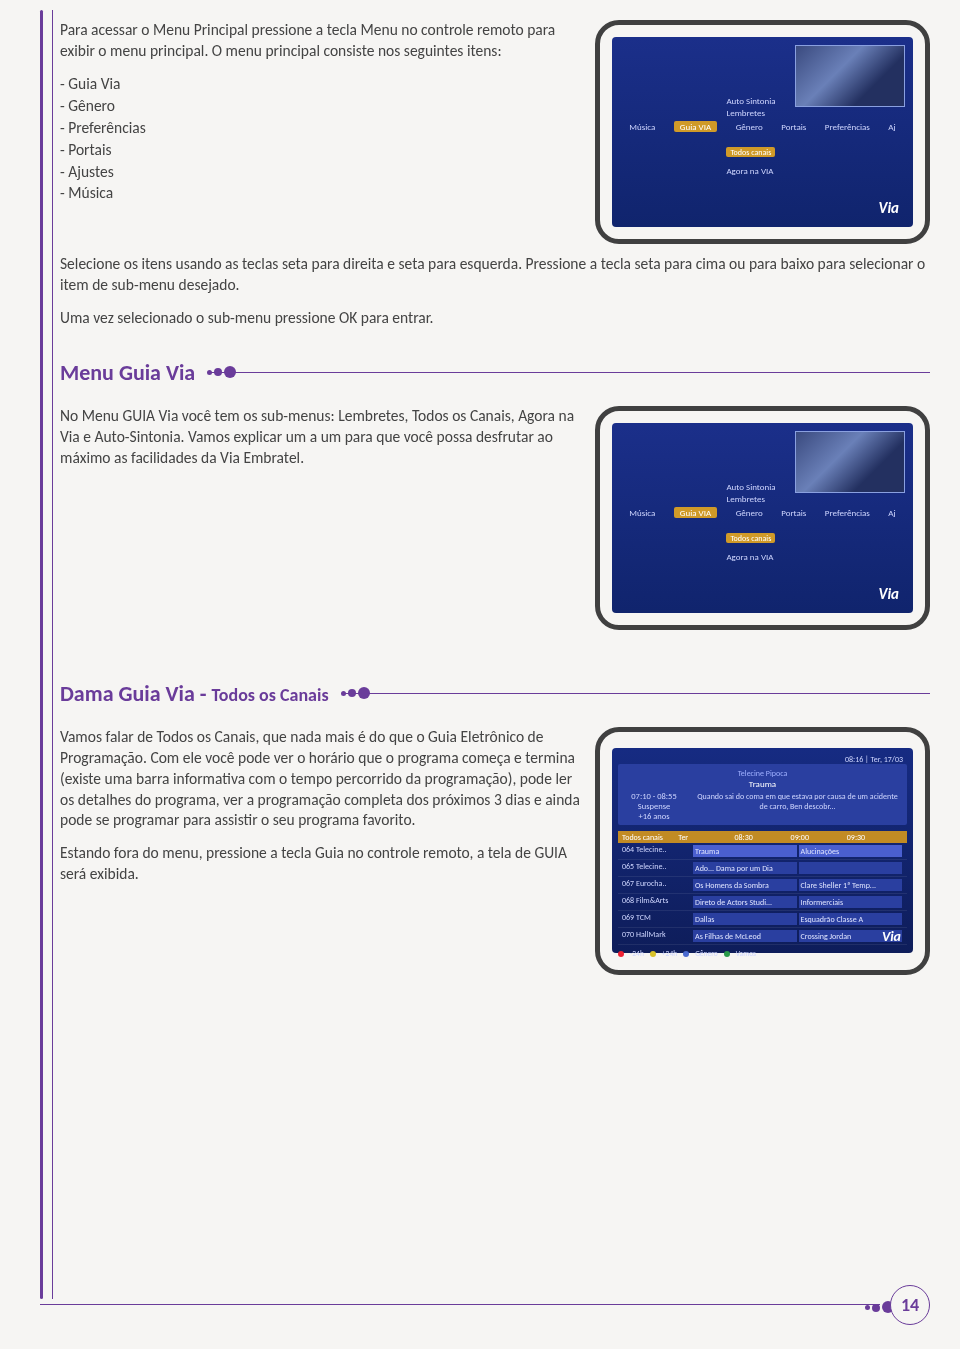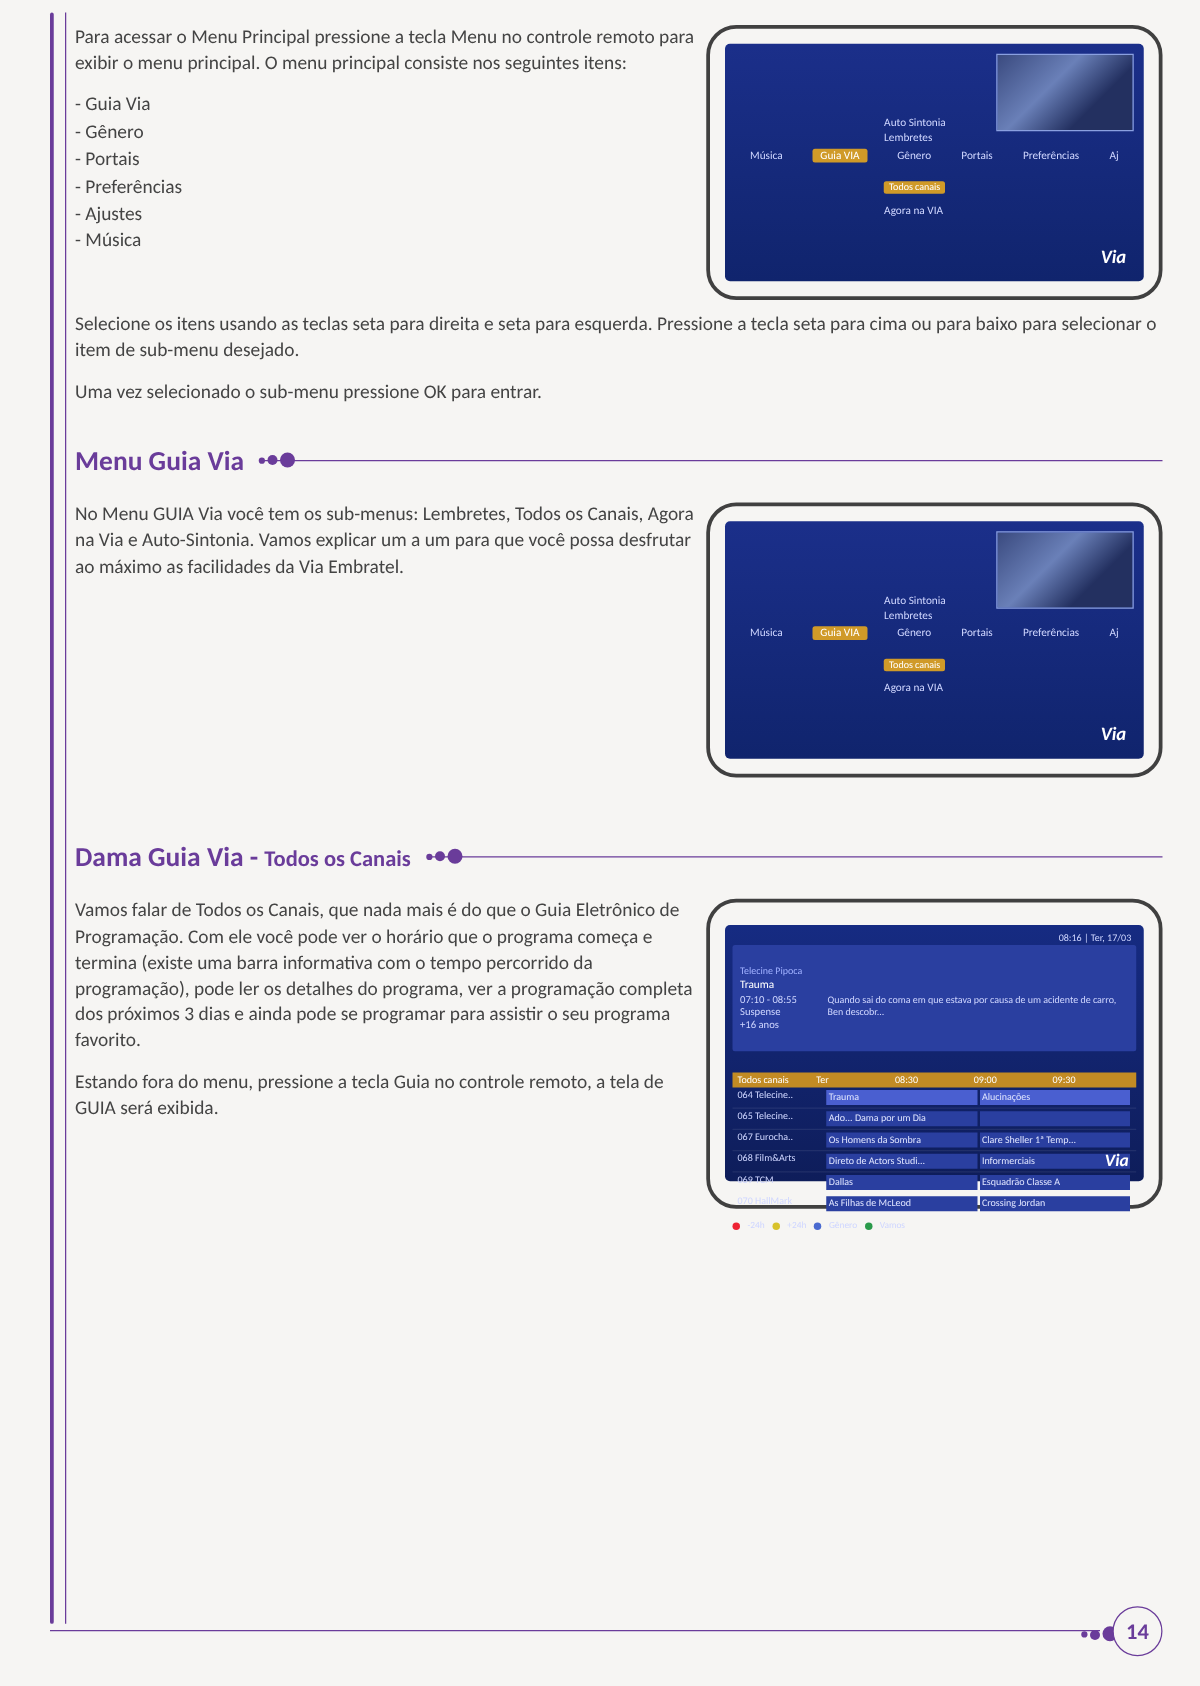--- a/index.html
+++ b/index.html
@@ -70,22 +70,22 @@
   .text-col {
     flex: 1;
     font-size: 15.5px;
     line-height: 1.35;
     color: #444;
   }
   .text-col p { margin-bottom: 12px; }
   .list { margin: 6px 0 14px 0; }
   .list div { margin-bottom: 1px; }
   .screenshot-frame {
-    width: 365px;
-    border: 3px solid #404040;
+    width: 335px;
+    border: 5px solid #404040;
     border-radius: 24px;
     padding: 12px;
     display: flex;
     align-items: center;
     justify-content: center;
     background: #f6f5f3;
   }
   .sf-short { min-height: 220px; }
   .sf-tall  { min-height: 248px; }
   
@@ -147,23 +147,24 @@
     color: #cfd6ff;
     padding: 6px;
   }
   .epg-topbar {
     position: absolute; right: 10px; top: 6px;
     font-size: 8px; color: #cfd6ff;
   }
   .epg-info {
     background: #2a3fa0;
     border-radius: 2px;
-    padding: 16px 6px;
-    margin-bottom: 17px;
+    padding: 4px 6px;
+    margin-bottom: 6px;
     margin-top: 10px;
+    text-align: center;
   }
   .epg-info .title { color: #fff; font-size: 9px; }
   .epg-info .row2 { display: flex; gap: 10px; margin-top: 2px; }
   .epg-info .row2 .c1 { width: 60px; }
   .epg-grid-head {
     display: flex; font-size: 8px;
     background: #c28b24; color:#fff;
     padding: 1px 4px;
     margin-top: 6px;
   }
@@ -218,22 +219,22 @@
 <div class="left-rail"></div>
 <div class="left-rail-inner"></div>
 
 <div class="section-block">
   <div class="row">
     <div class="text-col">
       <p>Para acessar o Menu Principal pressione a tecla Menu no controle remoto para exibir o menu principal. O menu principal consiste nos seguintes itens:</p>
       <div class="list">
         <div>- Guia Via</div>
         <div>- Gênero</div>
+        <div>- Preferências</div>
         <div>- Portais</div>
-        <div>- Preferências</div>
         <div>- Ajustes</div>
         <div>- Música</div>
       </div>
     </div>
     <div class="screenshot-frame sf-short">
       <div class="tv-menu">
         <div class="tv-thumb"></div>
         <div class="tv-vert-text tv-v1">Auto Sintonia</div>
         <div class="tv-vert-text tv-v2">Lembretes</div>
         <div class="tv-hrow">

